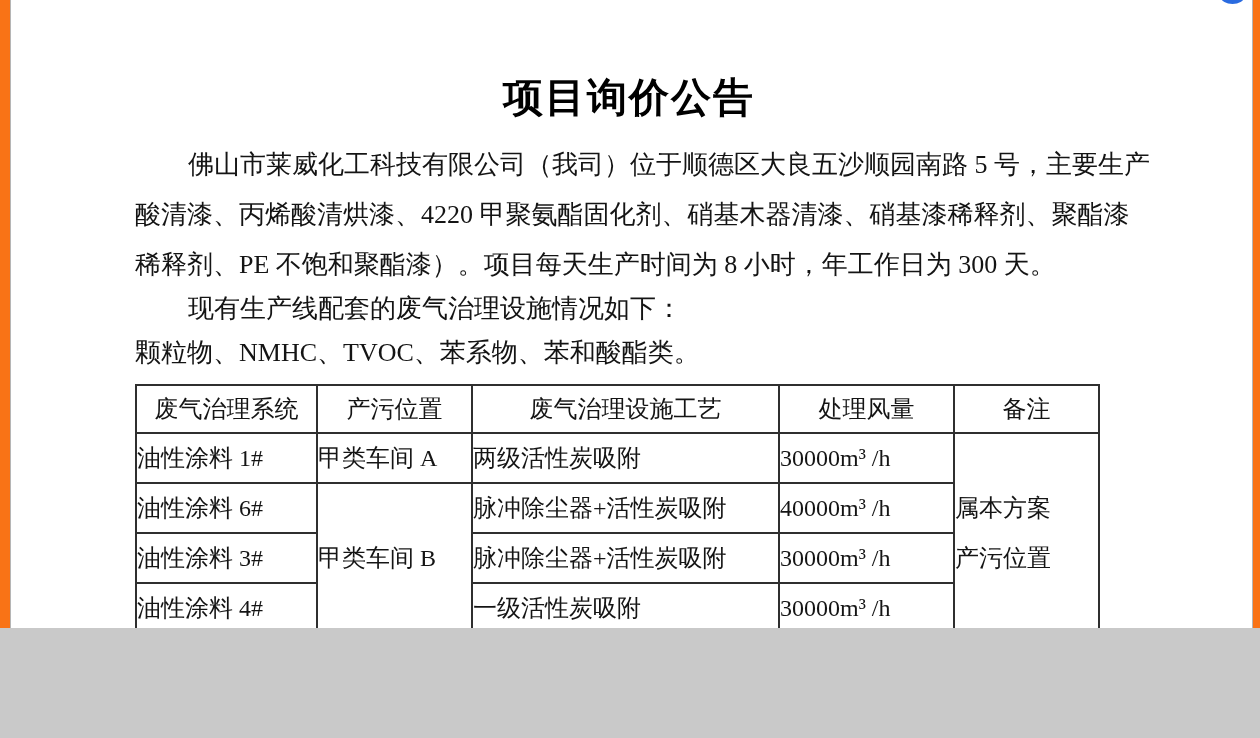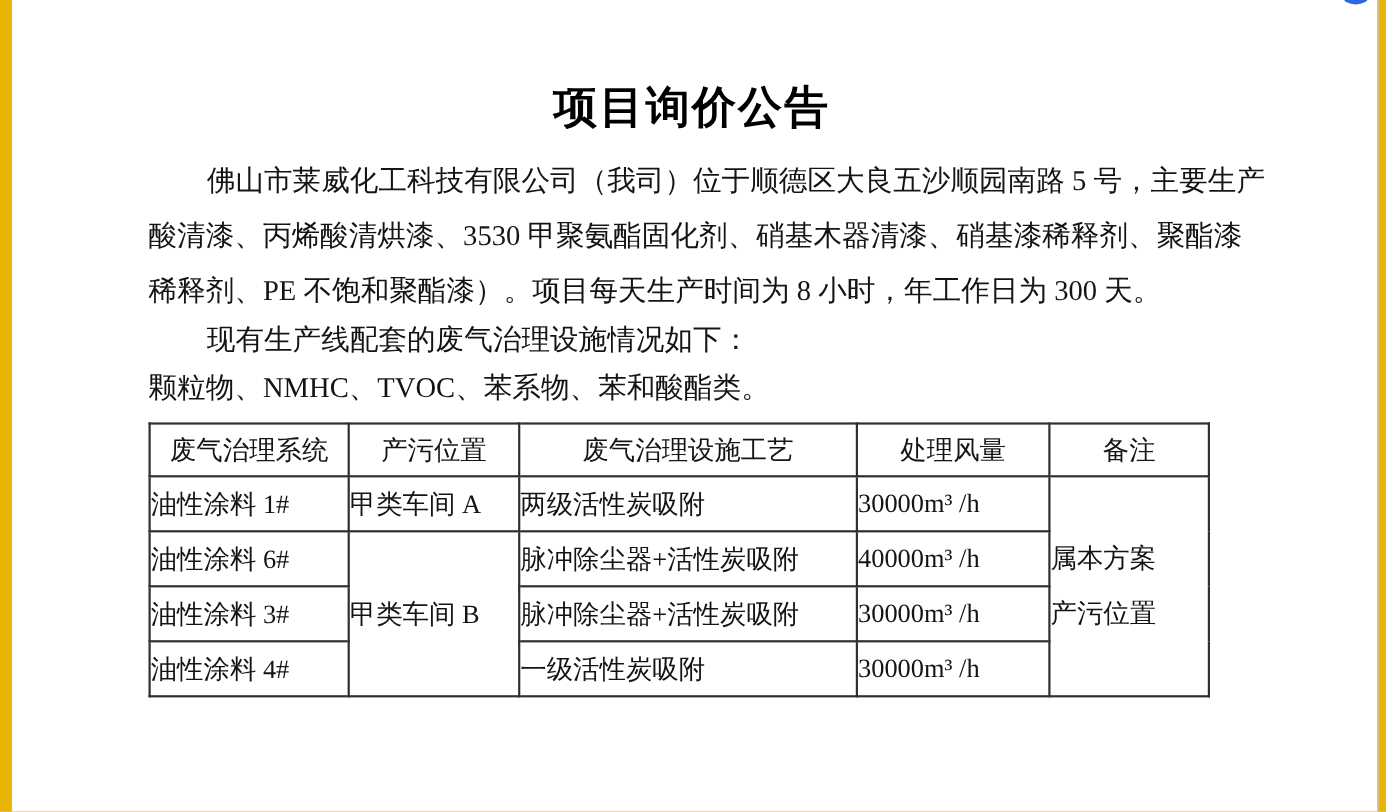--- a/index.html
+++ b/index.html
@@ -4,23 +4,23 @@
 <style>
   html, body {
     margin: 0;
     padding: 0;
     background: #c9c9c9;
     font-family: "Liberation Serif", "DejaVu Serif", serif;
   }
   #screen {
     position: relative;
     width: 1260px;
-    height: 738px;
+    height: 628px;
     overflow: hidden;
-    background: #eab308;
+    background: #f97316;
   }
   #page {
     position: absolute;
     top: 0;
     left: 10px;
     width: 1243px;
     height: 738px;
     background: #ffffff;
     border-left: 1px solid #b5b5b5;
     border-right: 1px solid #b5b5b5;
@@ -106,21 +106,21 @@
 
 <div id="screen">
   <div id="fab"></div>
 
   <div id="page">
     <div class="content">
 
       <div class="doc-title">项目询价公告</div>
 
       <div class="line indent">佛山市莱威化工科技有限公司（我司）位于顺德区大良五沙顺园南路 5 号，主要生产</div>
-      <div class="line">酸清漆、丙烯酸清烘漆、3530 甲聚氨酯固化剂、硝基木器清漆、硝基漆稀释剂、聚酯漆</div>
+      <div class="line">酸清漆、丙烯酸清烘漆、4220 甲聚氨酯固化剂、硝基木器清漆、硝基漆稀释剂、聚酯漆</div>
       <div class="line final">稀释剂、PE 不饱和聚酯漆）。项目每天生产时间为 8 小时，年工作日为 300 天。</div>
 
       <div class="line final indent short">现有生产线配套的废气治理设施情况如下：</div>
 
       <div class="line final">颗粒物、NMHC、TVOC、苯系物、苯和酸酯类。</div>
 
       <table class="waste-table">
         <colgroup>
           <col class="col-system">
           <col class="col-location">

